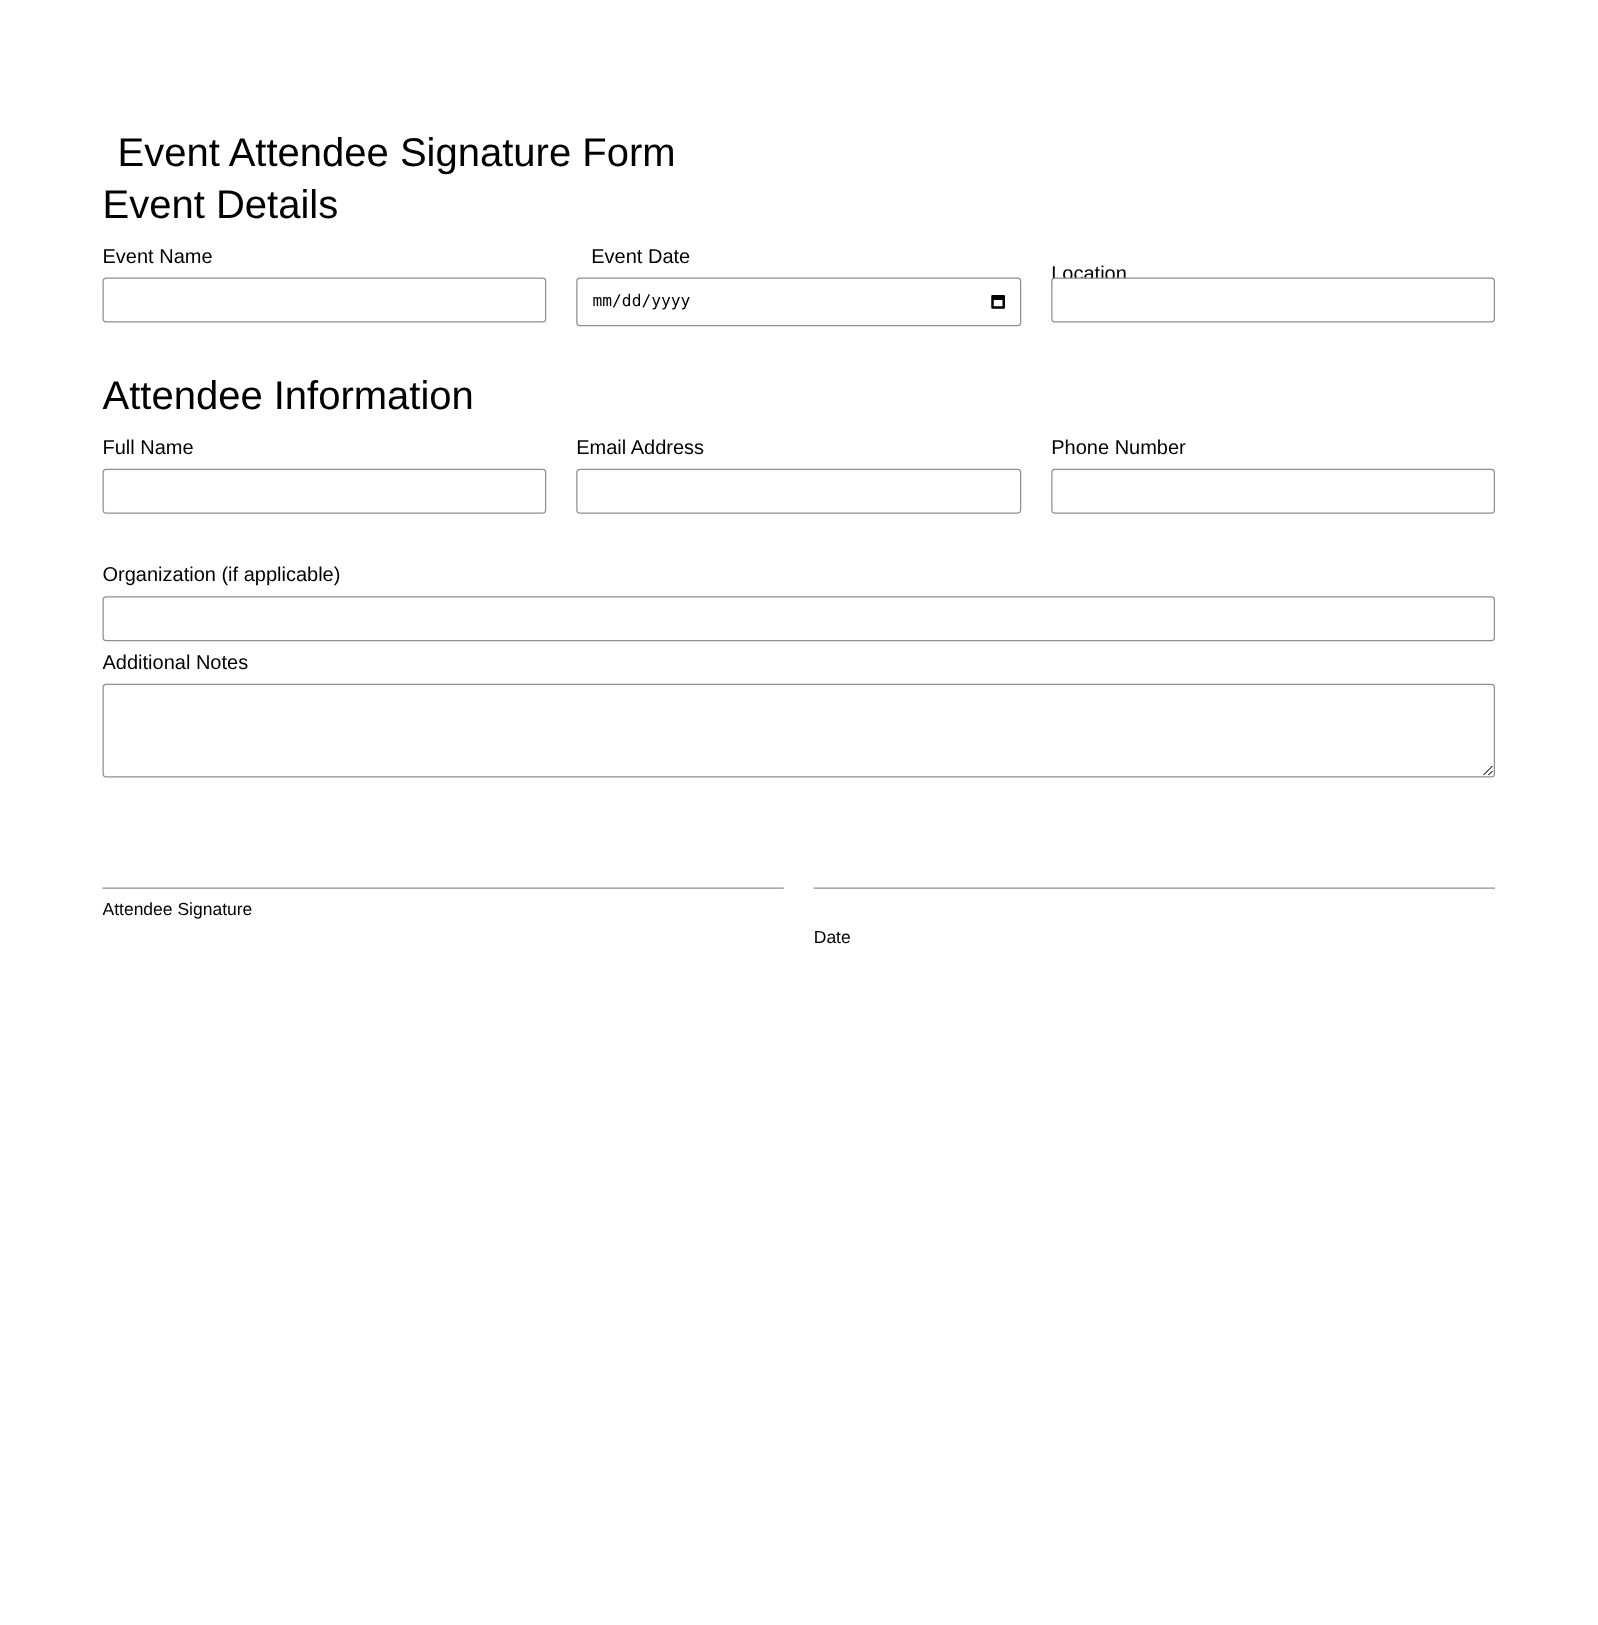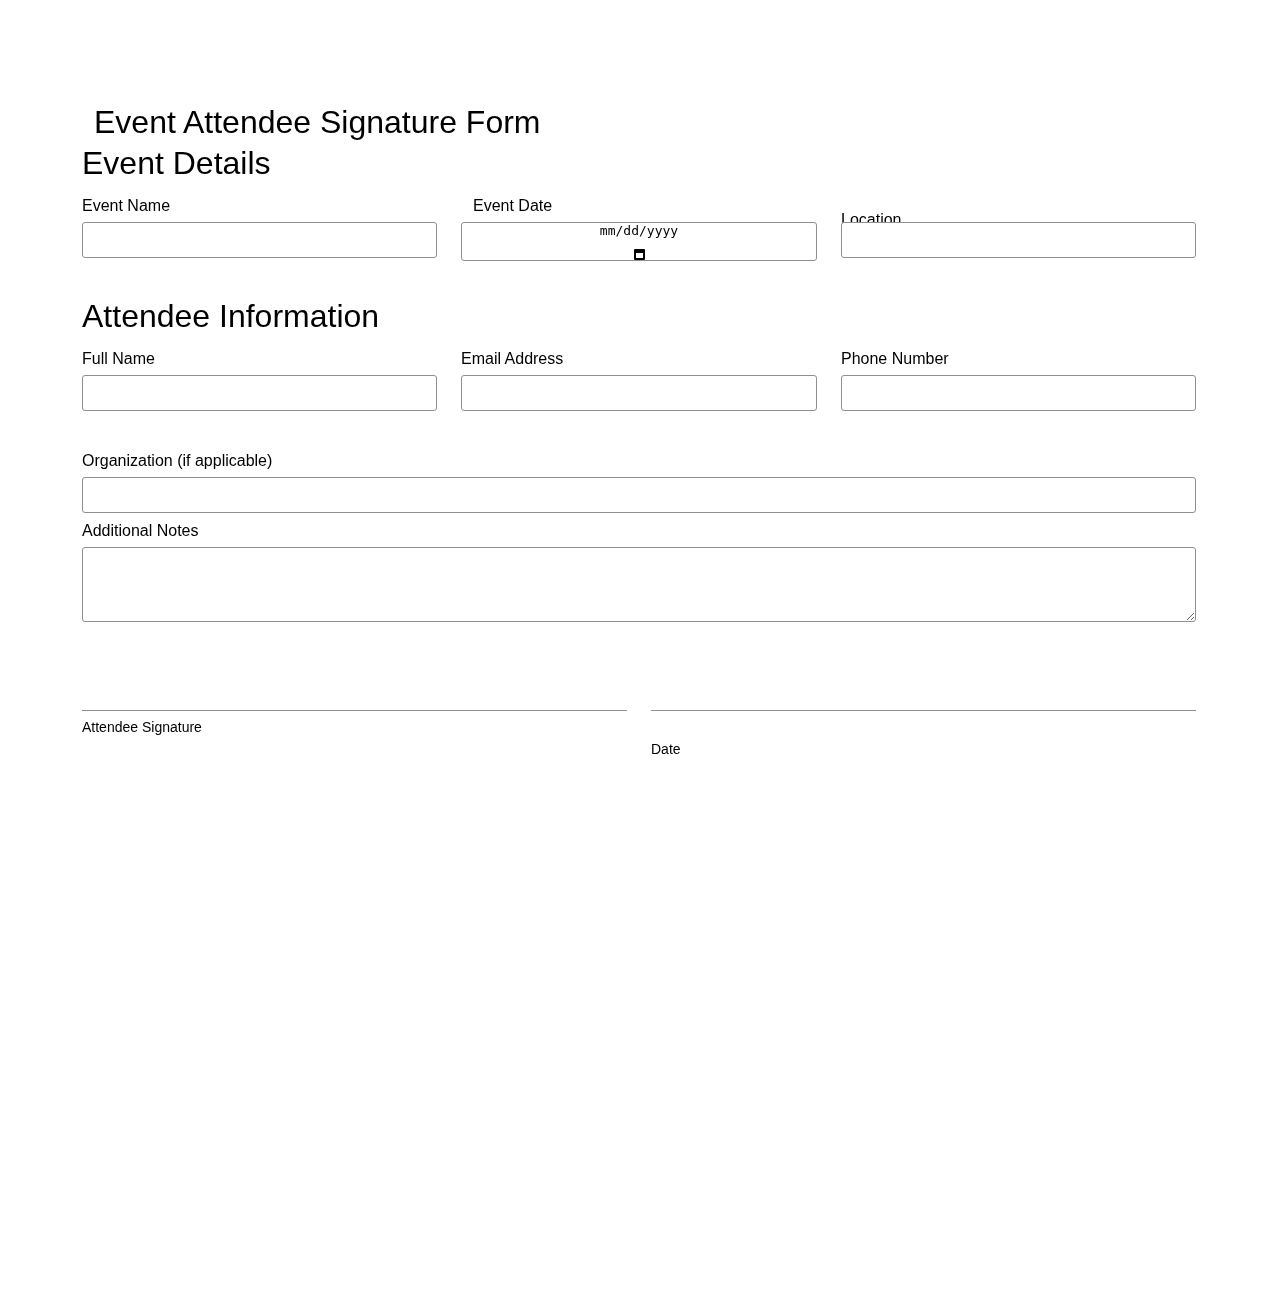--- a/index.html
+++ b/index.html
@@ -24,21 +24,20 @@
   .field {
     position: absolute; box-sizing: border-box;
     border: 1px solid #8f8f8f; border-radius: 3px; background: #fff;
     font-family: "Liberation Sans", sans-serif; font-size: 14px;
     padding: 4px 8px; outline: none; margin: 0;
   }
   .date-field {
     display: flex; align-items: center; justify-content: space-between;
     font-family: "DejaVu Sans Mono", monospace; font-size: 13px; color: #000;
     padding: 0 12px;
-    flex-direction: column;
   }
   .cal-icon {
     width: 11px; height: 11px; border: 2px solid #000; border-top-width: 4px;
     box-sizing: border-box; border-radius: 1px; position: relative;
   }
   textarea.field { resize: vertical; }
   .sig-line {
     position: absolute; height: 0; border-top: 1px solid #8f8f8f;
   }
   .sig-label { position: absolute; font-size: 14px; line-height: 18px; }

